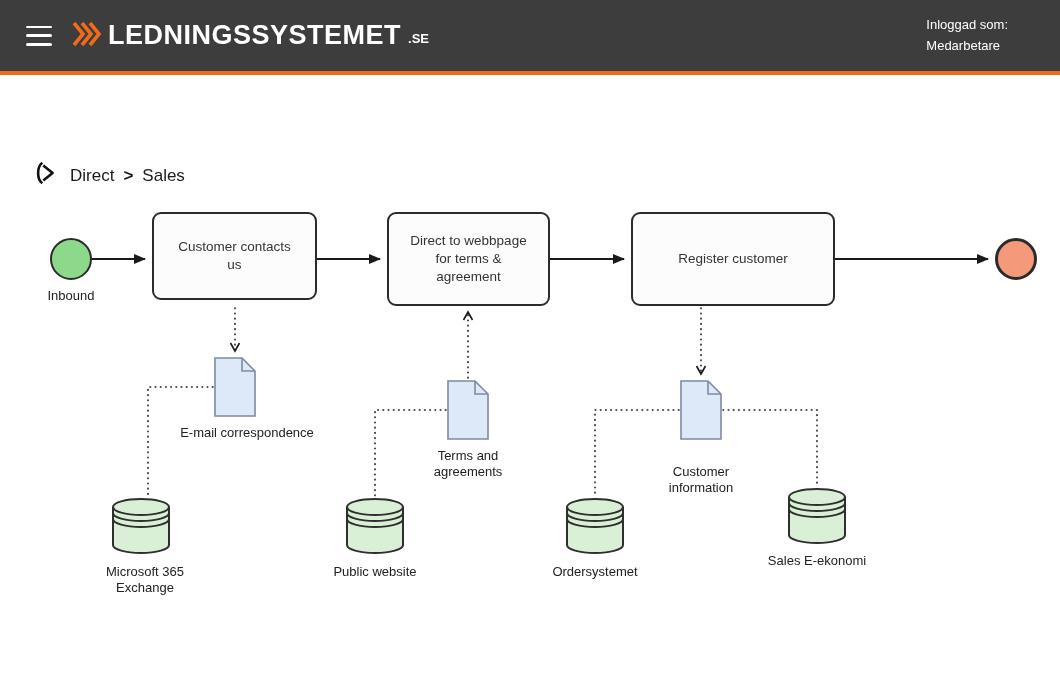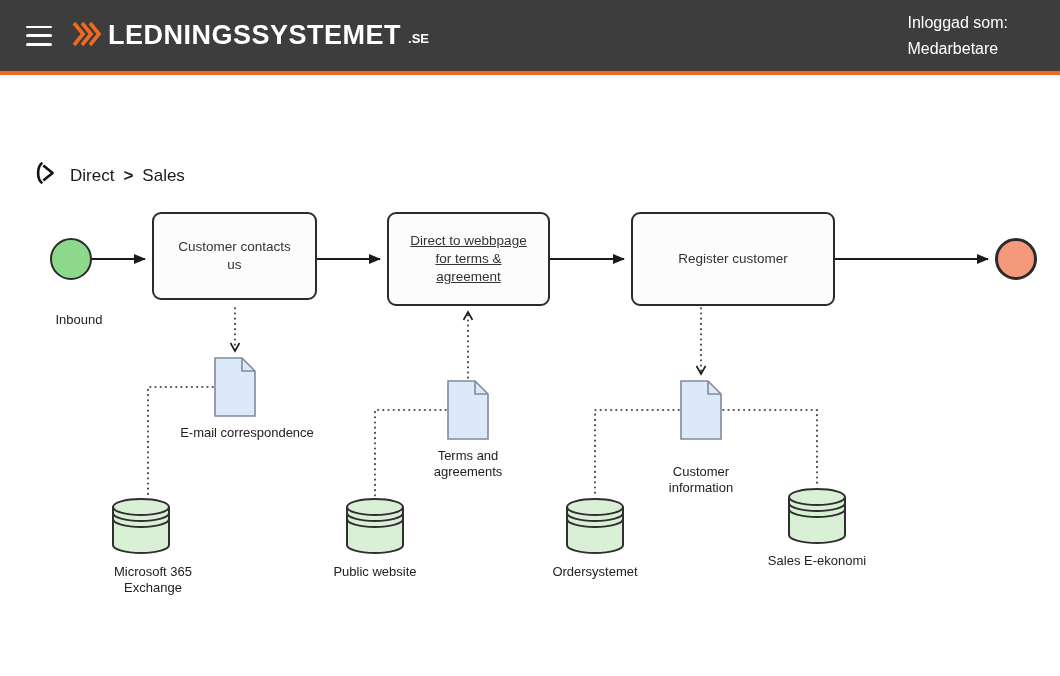--- a/index.html
+++ b/index.html
@@ -8,21 +8,21 @@
 
   
   .topbar{position:absolute;top:0;left:0;width:1060px;height:71px;background:#3d3d3d;
     border-bottom:4px solid #f26a1b;display:flex;align-items:center;box-sizing:content-box;
     padding:0 24px 0 26px;gap:20px;}
   .burger{width:26px;height:20px;display:flex;flex-direction:column;justify-content:space-between;cursor:pointer;}
   .burger span{display:block;height:2.5px;background:#fff;border-radius:2px;}
   .logo{display:flex;align-items:center;gap:6px;cursor:pointer;}
   .logo-text{color:#fff;font-weight:bold;font-size:27px;letter-spacing:0.5px;}
   .logo-suffix{color:#fff;font-weight:bold;font-size:13px;margin-left:1px;position:relative;top:3px;}
-  .login-info{margin-left:auto;color:#fff;font-size:16px;line-height:1.6;text-align:left;margin-right:30px;}
+  .login-info{margin-left:auto;color:#fff;font-size:13px;line-height:1.6;text-align:left;margin-right:30px;}
   .account{width:28px;height:28px;cursor:pointer;display:flex;align-items:center;}
 
   
   .breadcrumb{position:absolute;left:33px;top:159px;display:flex;align-items:center;gap:9px;
     font-size:17px;color:#1a1a1a;}
   .bc-item{cursor:pointer;}
   .bc-sep{font-weight:bold;}
 
   
   .task{position:absolute;box-sizing:border-box;border:2px solid #2b2b2b;border-radius:9px;
@@ -102,27 +102,27 @@
     <path d="M468 378 L468 312" stroke="#1a1a1a" stroke-width="1.6" fill="none" stroke-dasharray="0.6 4.6" stroke-linecap="round" marker-end="url(#arrowOpen)"></path>
     <path d="M701 308 L701 374" stroke="#1a1a1a" stroke-width="1.6" fill="none" stroke-dasharray="0.6 4.6" stroke-linecap="round" marker-end="url(#arrowOpen)"></path>
 
     <path d="M213 387 L148 387 L148 496" stroke="#1a1a1a" stroke-width="1.6" fill="none" stroke-dasharray="0.6 4.6" stroke-linecap="round"></path>
     <path d="M446 410 L375 410 L375 496" stroke="#1a1a1a" stroke-width="1.6" fill="none" stroke-dasharray="0.6 4.6" stroke-linecap="round"></path>
     <path d="M679 410 L595 410 L595 496" stroke="#1a1a1a" stroke-width="1.6" fill="none" stroke-dasharray="0.6 4.6" stroke-linecap="round"></path>
     <path d="M723 410 L817 410 L817 486" stroke="#1a1a1a" stroke-width="1.6" fill="none" stroke-dasharray="0.6 4.6" stroke-linecap="round"></path>
   </svg>
 
   <div class="event start"></div>
-  <div class="nlabel" style="left:34px;top:288px;width:90px;margin-top:24px;">Inbound</div>
+  <div class="nlabel" style="left:26px;top:288px;width:90px;">Inbound</div>
   <div class="event end"></div>
 
   <div class="task" style="left:152px;top:212px;width:165px;height:88px;">
     <span>Customer contacts us</span>
   </div>
-  <div class="task" style="left:387px;top:212px;width:163px;height:94px;text-decoration:underline;">
+  <div class="task" style="left:387px;top:212px;width:163px;height:94px;">
     <span>Direct to webbpage for terms &amp; agreement</span>
   </div>
   <div class="task" style="left:631px;top:212px;width:204px;height:94px;">
     <span>Register customer</span>
   </div>
 
   <div class="icon-node" style="left:214px;top:357px;">
     <svg width="42" height="60" viewBox="0 0 42 60">
       <path d="M1 1 H28 L41 14 V59 H1 Z" fill="#dde8f8" stroke="#7f8aa0" stroke-width="1.6"></path>
       <path d="M28 1 V14 H41" fill="none" stroke="#7f8aa0" stroke-width="1.6"></path>
@@ -147,21 +147,21 @@
   <div class="nlabel" style="left:646px;top:464px;width:110px;">Customer information</div>
 
   <div class="icon-node" style="left:112px;top:498px;">
     <svg width="58" height="56" viewBox="0 0 58 56">
       <path d="M1 9 C1 4.6 13.5 1 29 1 C44.5 1 57 4.6 57 9 V47 C57 51.4 44.5 55 29 55 C13.5 55 1 51.4 1 47 Z" fill="#d9f0d6" stroke="#2f2f2f" stroke-width="2"></path>
       <path d="M1 9 C1 13.4 13.5 17 29 17 C44.5 17 57 13.4 57 9" fill="none" stroke="#2f2f2f" stroke-width="2"></path>
       <path d="M1 15 C1 19.4 13.5 23 29 23 C44.5 23 57 19.4 57 15" fill="none" stroke="#2f2f2f" stroke-width="2"></path>
       <path d="M1 21 C1 25.4 13.5 29 29 29 C44.5 29 57 25.4 57 21" fill="none" stroke="#2f2f2f" stroke-width="2"></path>
     </svg>
   </div>
-  <div class="nlabel" style="left:88px;top:564px;width:130px;">Microsoft 365 Exchange</div>
+  <div class="nlabel" style="left:80px;top:564px;width:130px;">Microsoft 365 Exchange</div>
 
   <div class="icon-node" style="left:346px;top:498px;">
     <svg width="58" height="56" viewBox="0 0 58 56">
       <path d="M1 9 C1 4.6 13.5 1 29 1 C44.5 1 57 4.6 57 9 V47 C57 51.4 44.5 55 29 55 C13.5 55 1 51.4 1 47 Z" fill="#d9f0d6" stroke="#2f2f2f" stroke-width="2"></path>
       <path d="M1 9 C1 13.4 13.5 17 29 17 C44.5 17 57 13.4 57 9" fill="none" stroke="#2f2f2f" stroke-width="2"></path>
       <path d="M1 15 C1 19.4 13.5 23 29 23 C44.5 23 57 19.4 57 15" fill="none" stroke="#2f2f2f" stroke-width="2"></path>
       <path d="M1 21 C1 25.4 13.5 29 29 29 C44.5 29 57 25.4 57 21" fill="none" stroke="#2f2f2f" stroke-width="2"></path>
     </svg>
   </div>
   <div class="nlabel" style="left:315px;top:564px;width:120px;">Public website</div>

